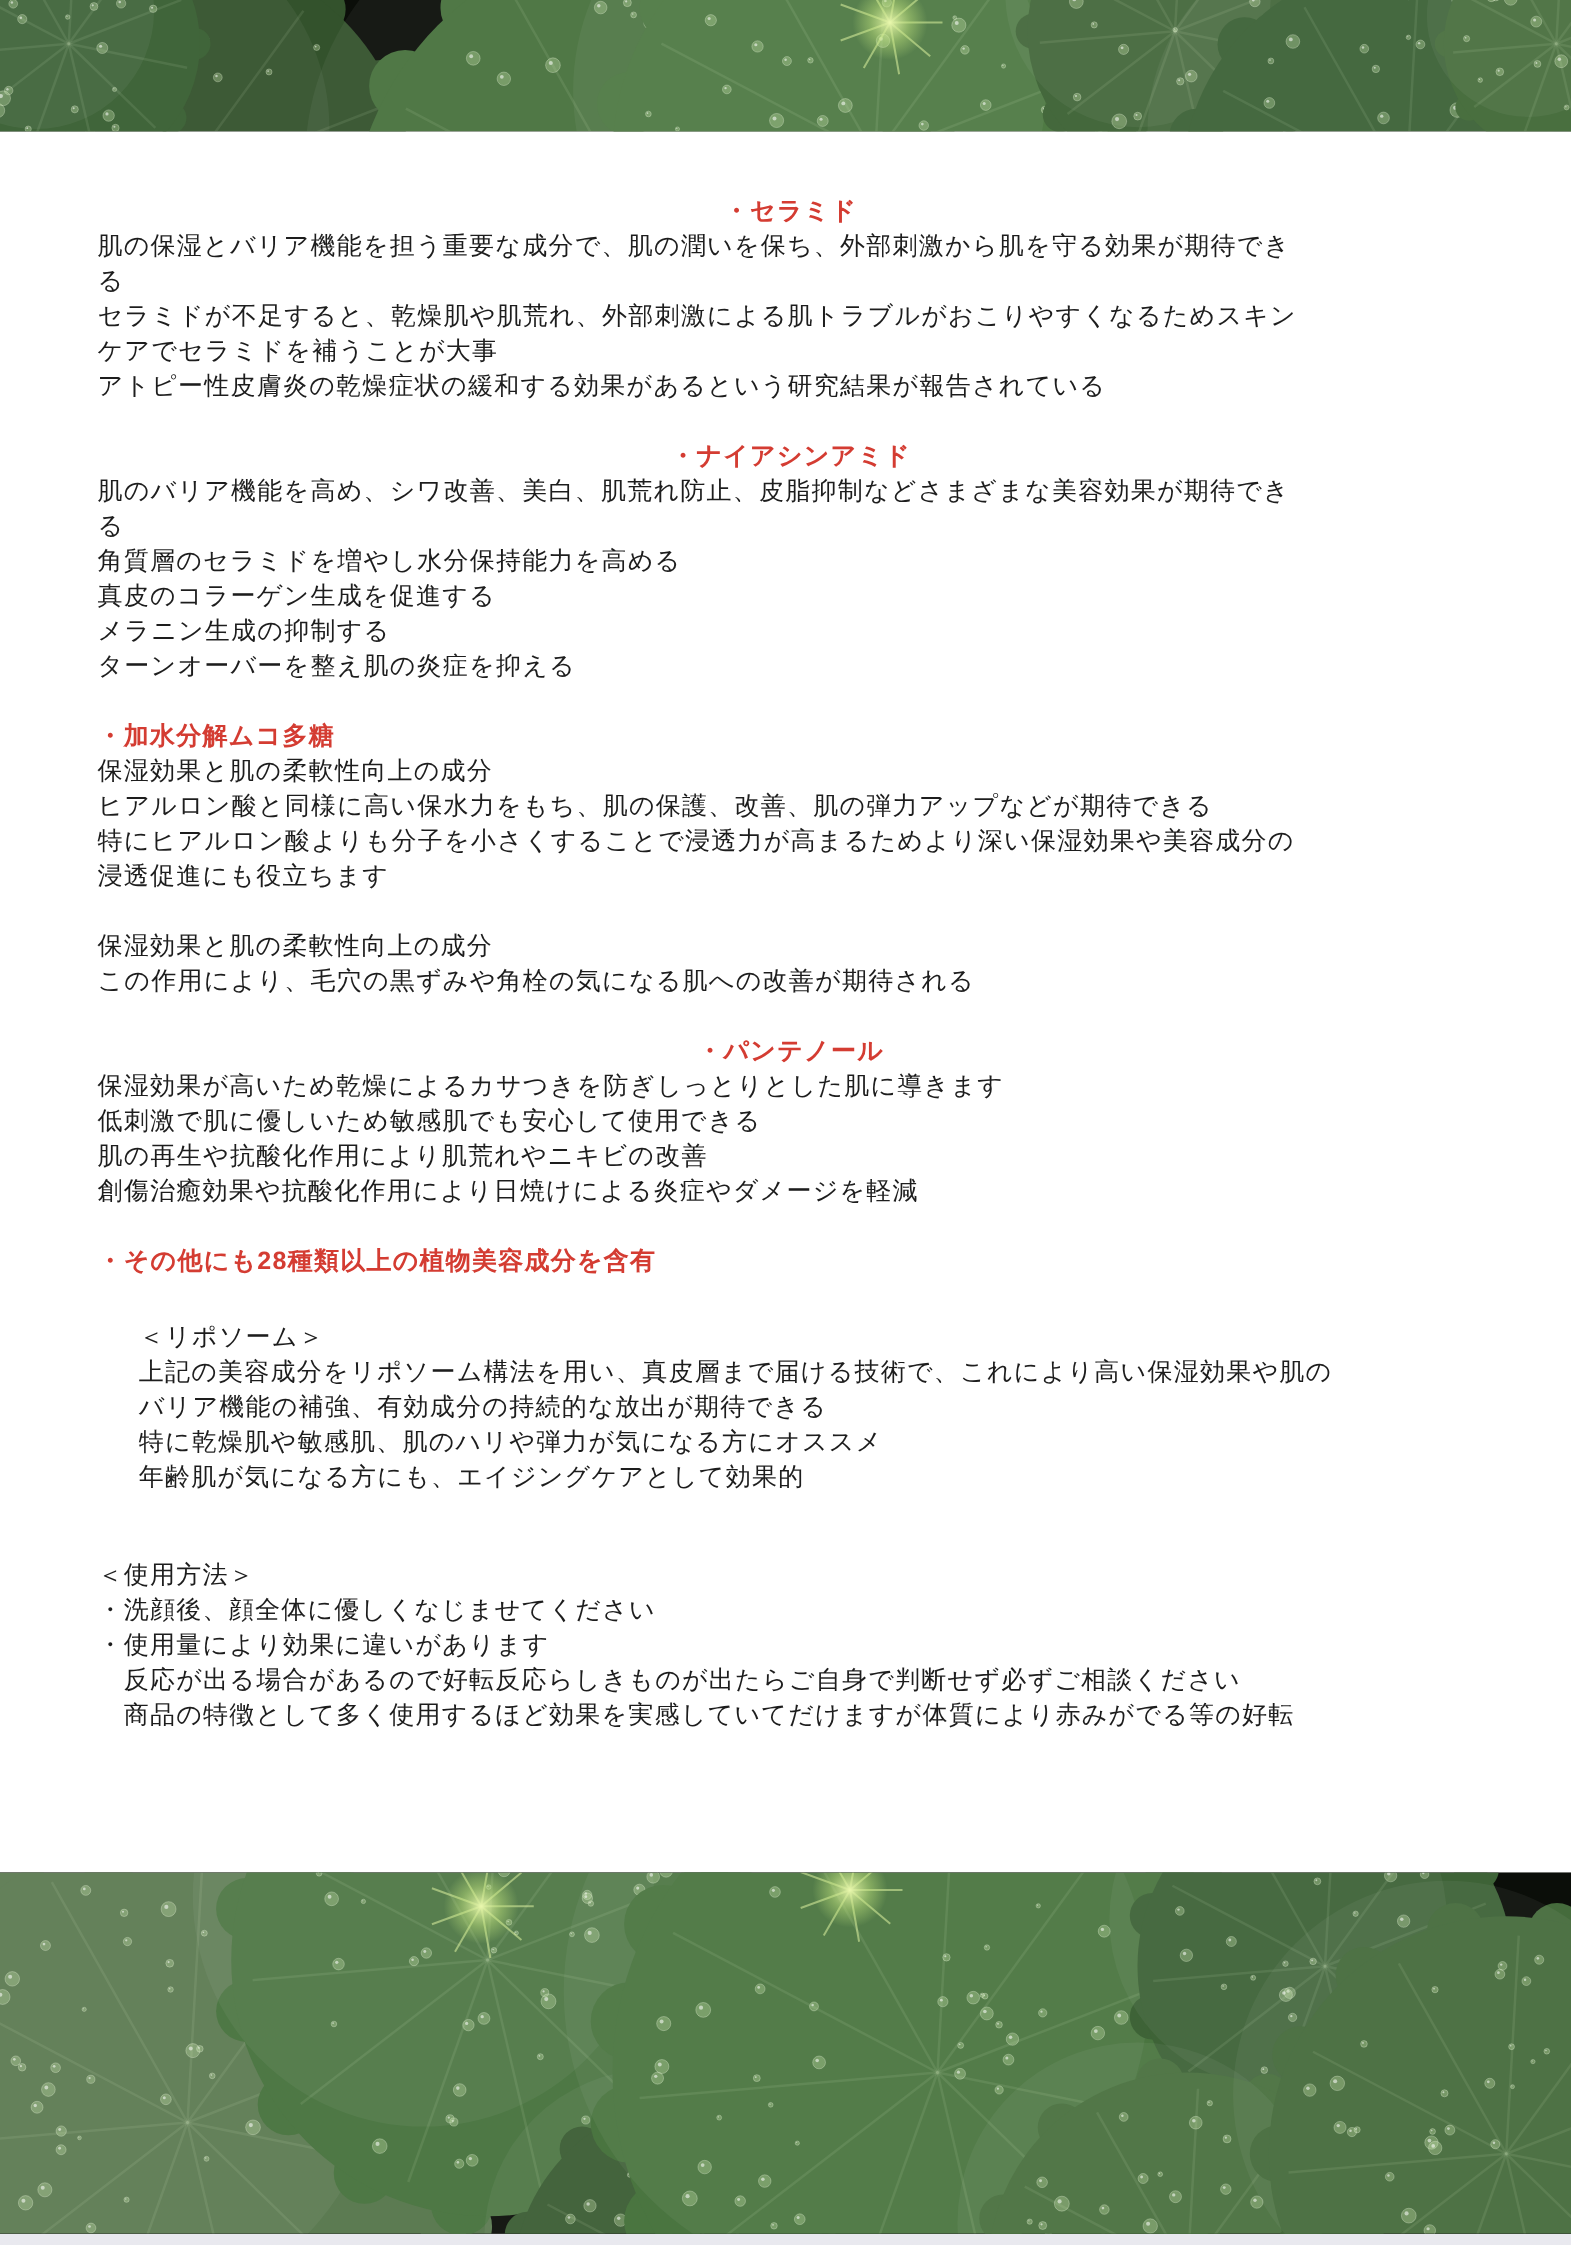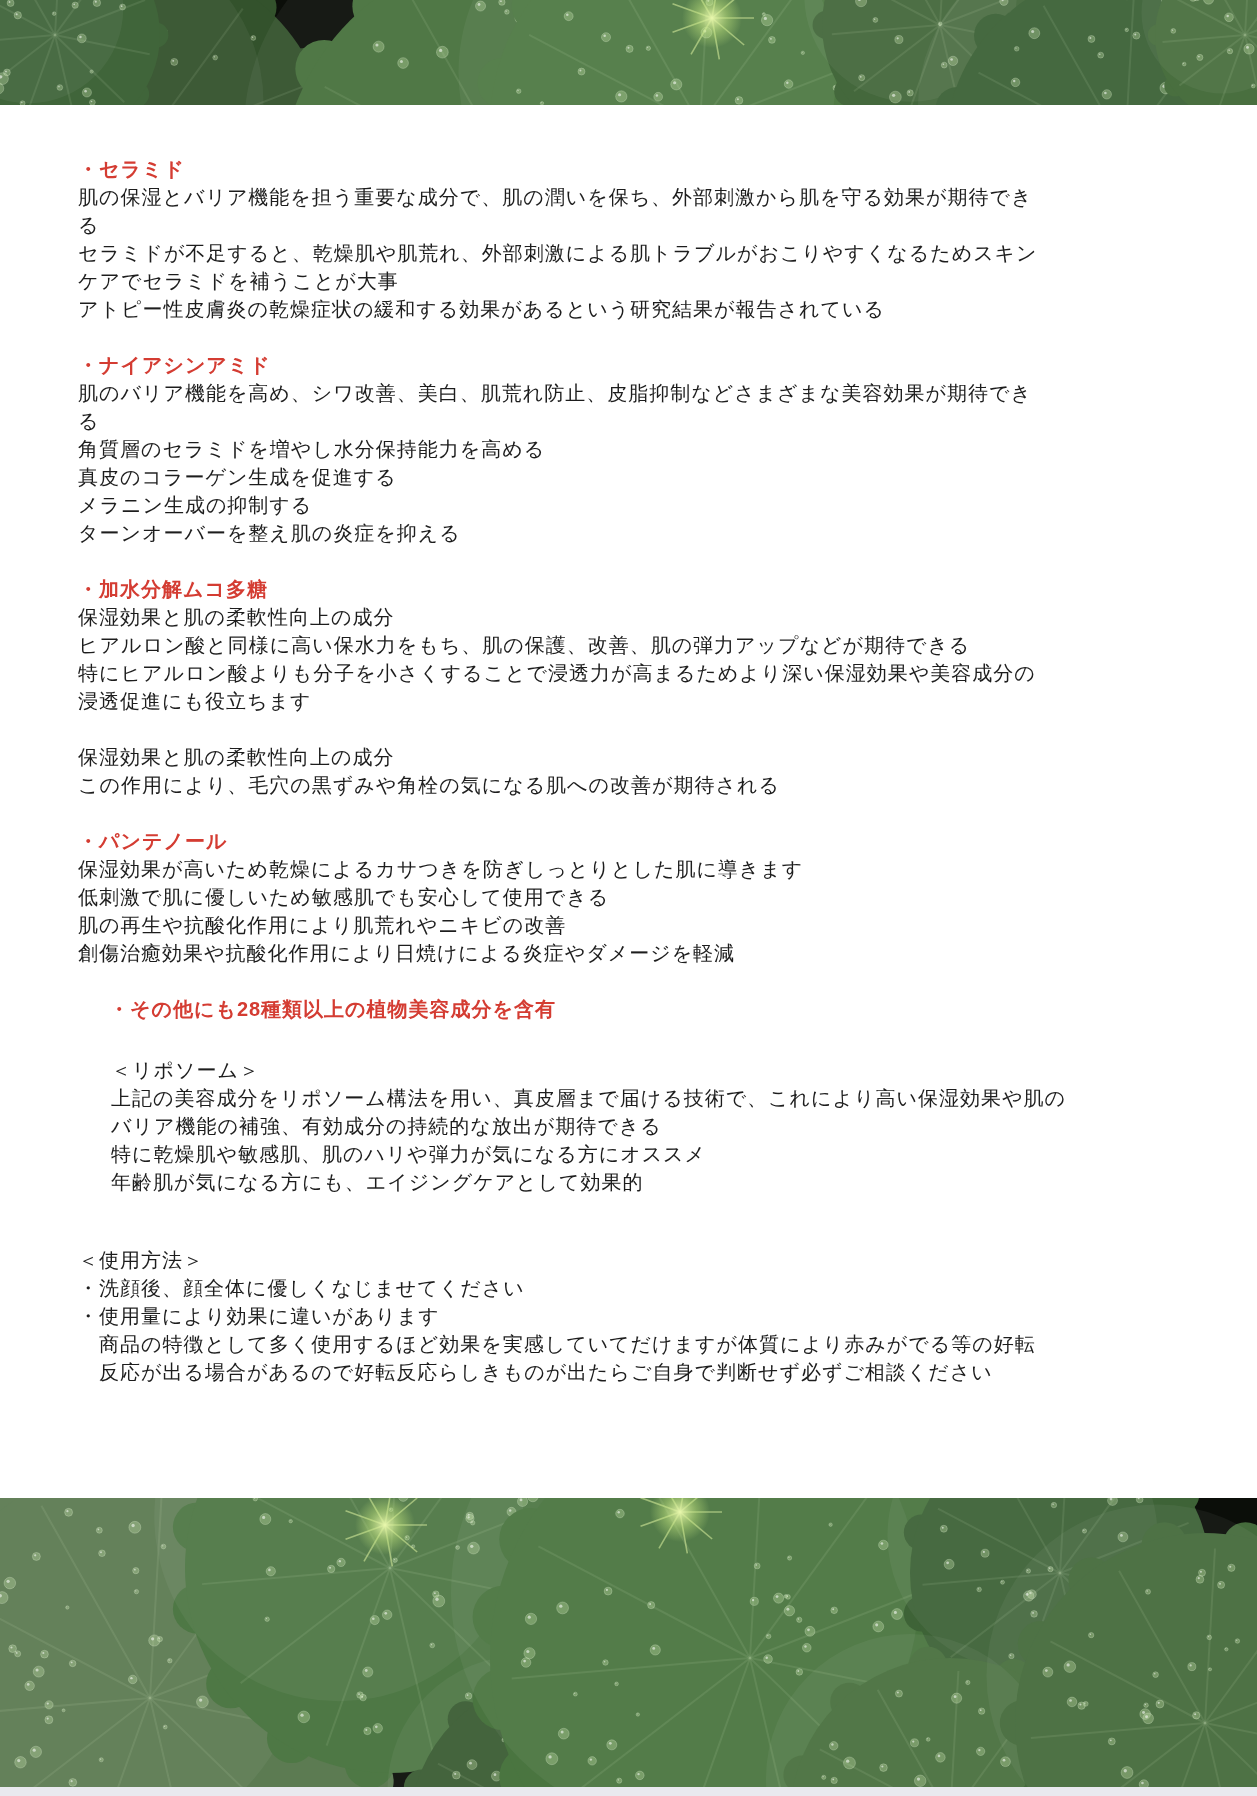--- a/index.html
+++ b/index.html
@@ -16,33 +16,33 @@
   .banner svg{display:block;}
   .footer-bar{width:1257px;height:9px;background:var(--footer-bar,#e9e9ef);}
   .content{
     box-sizing:border-box;
     width:1257px;
     height:1393px;
     padding:50px 70px 0 78px;
     color:var(--body-text,#1d1d1d);
   }
   .sec{margin:0 0 28px 0;}
-  .sec-note{margin-bottom:33px;margin-left:31px;}
+  .sec-note{margin-bottom:33px;}
   .sec-block-liposome{margin-bottom:50px;margin-left:33px;}
   .sec-block-usage{margin-bottom:4px;}
   .sec-heading,.text-line{
     font-size:20px;
     line-height:28px;
     letter-spacing:1px;
     white-space:pre-wrap;
   }
   .sec-heading.red{color:var(--heading-red,#d43c32);}
   .sec-heading.bold{font-weight:bold;}
   .sec-ingredient .sec-heading{font-weight:600;}
-  .sec-ingredient .sec-heading:not(.bold){font-weight:600;}
+  .sec-ingredient .sec-heading:not(.bold){font-weight:600;text-align:center;}
 </style>
 </head>
 <body>
 
 <div class="page">
 
   <div class="banner banner-top">
     <svg id="banner-top-svg" width="1257" height="105" viewBox="0 0 1257 105">
         <defs>
           <radialGradient id="banner-top-svg-star">
@@ -873,22 +873,22 @@
           <div class="sec-heading">＜リポソーム＞</div>
           <div class="text-line">上記の美容成分をリポソーム構法を用い、真皮層まで届ける技術で、これにより高い保湿効果や肌の</div>
           <div class="text-line">バリア機能の補強、有効成分の持続的な放出が期待できる</div>
           <div class="text-line">特に乾燥肌や敏感肌、肌のハリや弾力が気になる方にオススメ</div>
           <div class="text-line">年齢肌が気になる方にも、エイジングケアとして効果的</div>
         </section>
         <section class="sec sec-block-usage">
           <div class="sec-heading">＜使用方法＞</div>
           <div class="text-line">・洗顔後、顔全体に優しくなじませてください</div>
           <div class="text-line">・使用量により効果に違いがあります</div>
+          <div class="text-line">　反応が出る場合があるので好転反応らしきものが出たらご自身で判断せず必ずご相談ください</div>
           <div class="text-line">　商品の特徴として多く使用するほど効果を実感していてだけますが体質により赤みがでる等の好転</div>
-          <div class="text-line">　反応が出る場合があるので好転反応らしきものが出たらご自身で判断せず必ずご相談ください</div>
         </section>
       </div>
   </main>
 
   <div class="banner banner-bottom">
     <svg id="banner-bottom-svg" width="1257" height="289" viewBox="0 0 1257 289">
         <defs>
           <radialGradient id="banner-bottom-svg-star">
             <stop offset="0%" stop-color="#e9f7ae" stop-opacity="0.95"></stop>
             <stop offset="55%" stop-color="#bfe27c" stop-opacity="0.45"></stop>

